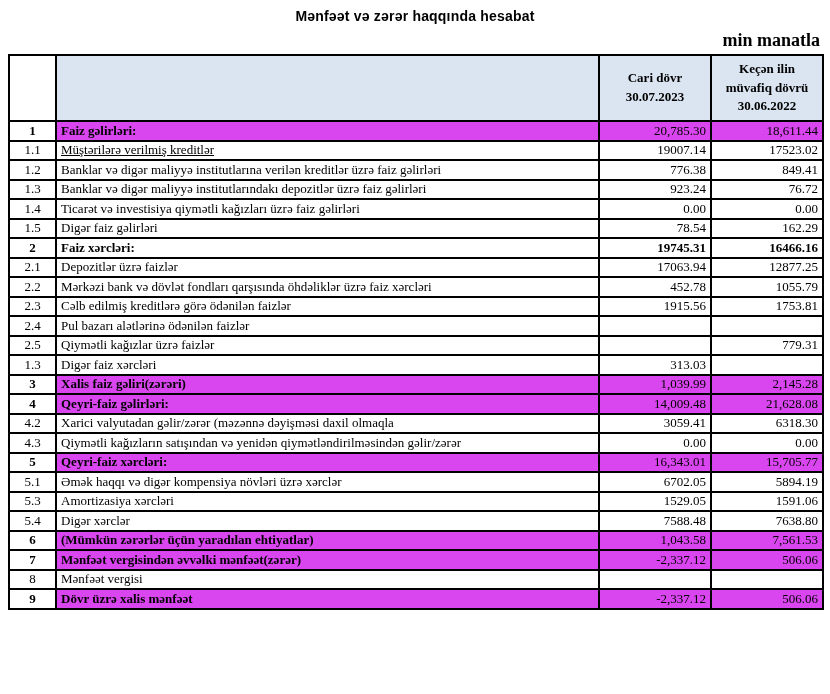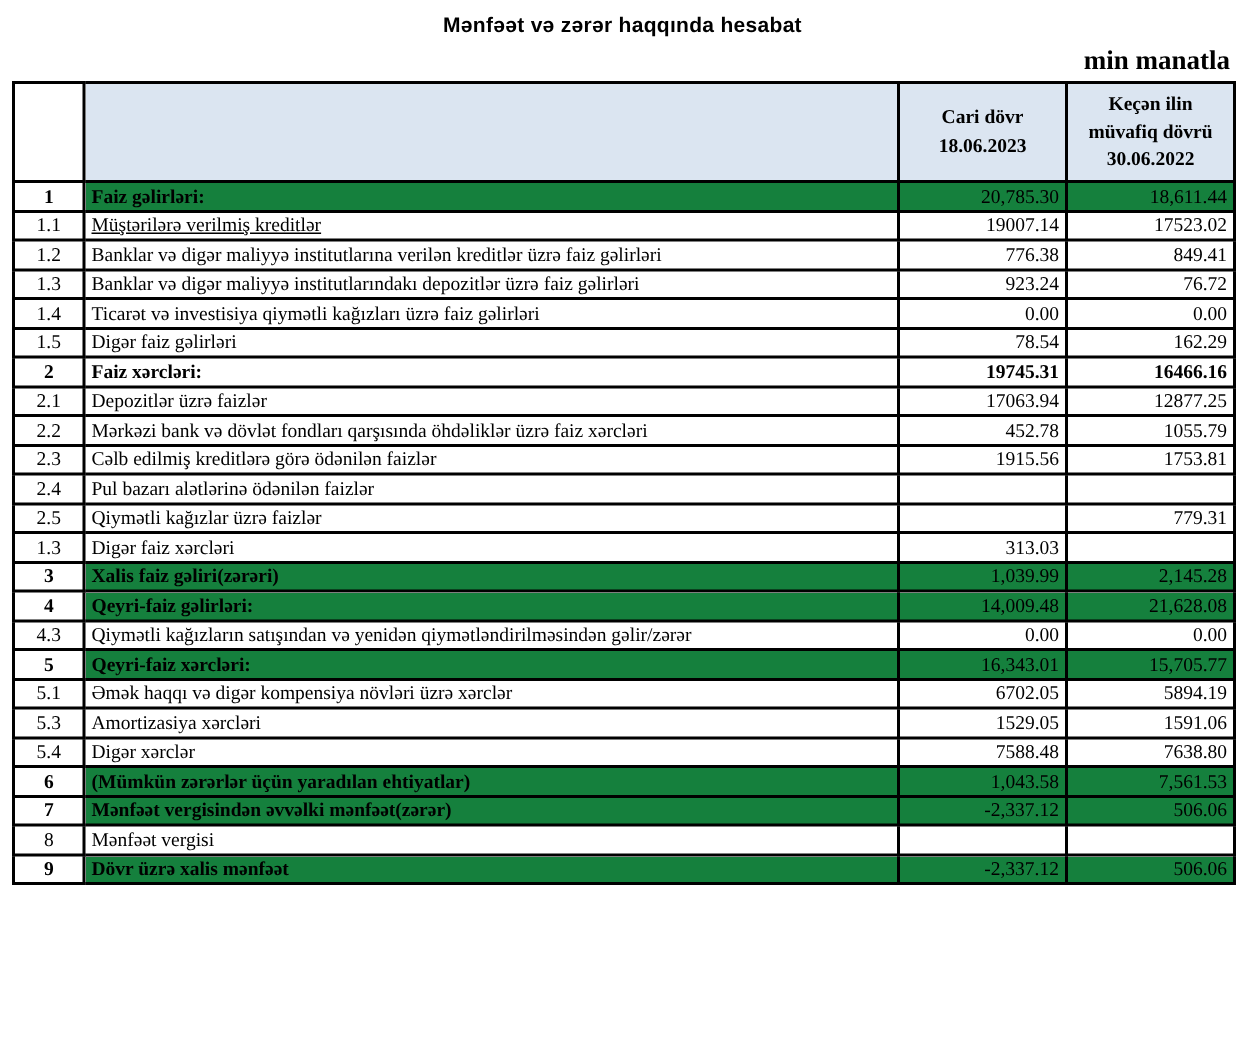--- a/index.html
+++ b/index.html
@@ -51,21 +51,21 @@
     font-weight: bold;
     text-align: center;
     white-space: normal;
     line-height: 1.45;
   }
   table.pl thead th.c-num { background: #ffffff; }
   table.pl tbody td { height: 17.5px; }
   td.num { text-align: center; }
   td.lbl { text-align: left; }
   td.val { text-align: right; }
-  tr.hl td.lbl, tr.hl td.val { background: #15803d; }
+  tr.hl td.lbl, tr.hl td.val { background: #d946ef; }
   tr.bold td.num, tr.bold td.lbl { font-weight: bold; }
   tr.vbold td.val { font-weight: bold; }
   td.lbl.ul { text-decoration: underline; }
 </style>
 </head>
 <body>
 
 <div class="page">
   <div class="doc-title">Mənfəət və zərər haqqında hesabat</div>
   <div class="unit-note">min manatla</div>
@@ -76,21 +76,21 @@
         <col style="width:543px">
         <col style="width:112px">
         <col style="width:112px">
     </colgroup>
     <thead>
       <tr>
         <th class="c-num"></th>
         <th class="c-lbl"></th>
         <th class="c-val" id="hdr-current">
             <div>Cari dövr</div>
-            <div>18.06.2023</div>
+            <div>30.07.2023</div>
           </th>
         <th class="c-val" id="hdr-previous">
             <div>Keçən ilin</div>
             <div>müvafiq dövrü</div>
             <div>30.06.2022</div>
           </th>
       </tr>
     </thead>
     <tbody id="tbody">
         <tr class="hl bold">
@@ -177,20 +177,26 @@
           <td class="val">1,039.99</td>
           <td class="val">2,145.28</td>
         </tr>
         <tr class="hl bold">
           <td class="num">4</td>
           <td class="lbl">Qeyri-faiz gəlirləri:</td>
           <td class="val">14,009.48</td>
           <td class="val">21,628.08</td>
         </tr>
         <tr>
+          <td class="num">4.2</td>
+          <td class="lbl">Xarici valyutadan gəlir/zərər (məzənnə dəyişməsi daxil olmaqla</td>
+          <td class="val">3059.41</td>
+          <td class="val">6318.30</td>
+        </tr>
+        <tr>
           <td class="num">4.3</td>
           <td class="lbl">Qiymətli kağızların satışından və yenidən qiymətləndirilməsindən gəlir/zərər</td>
           <td class="val">0.00</td>
           <td class="val">0.00</td>
         </tr>
         <tr class="hl bold">
           <td class="num">5</td>
           <td class="lbl">Qeyri-faiz xərcləri:</td>
           <td class="val">16,343.01</td>
           <td class="val">15,705.77</td>

